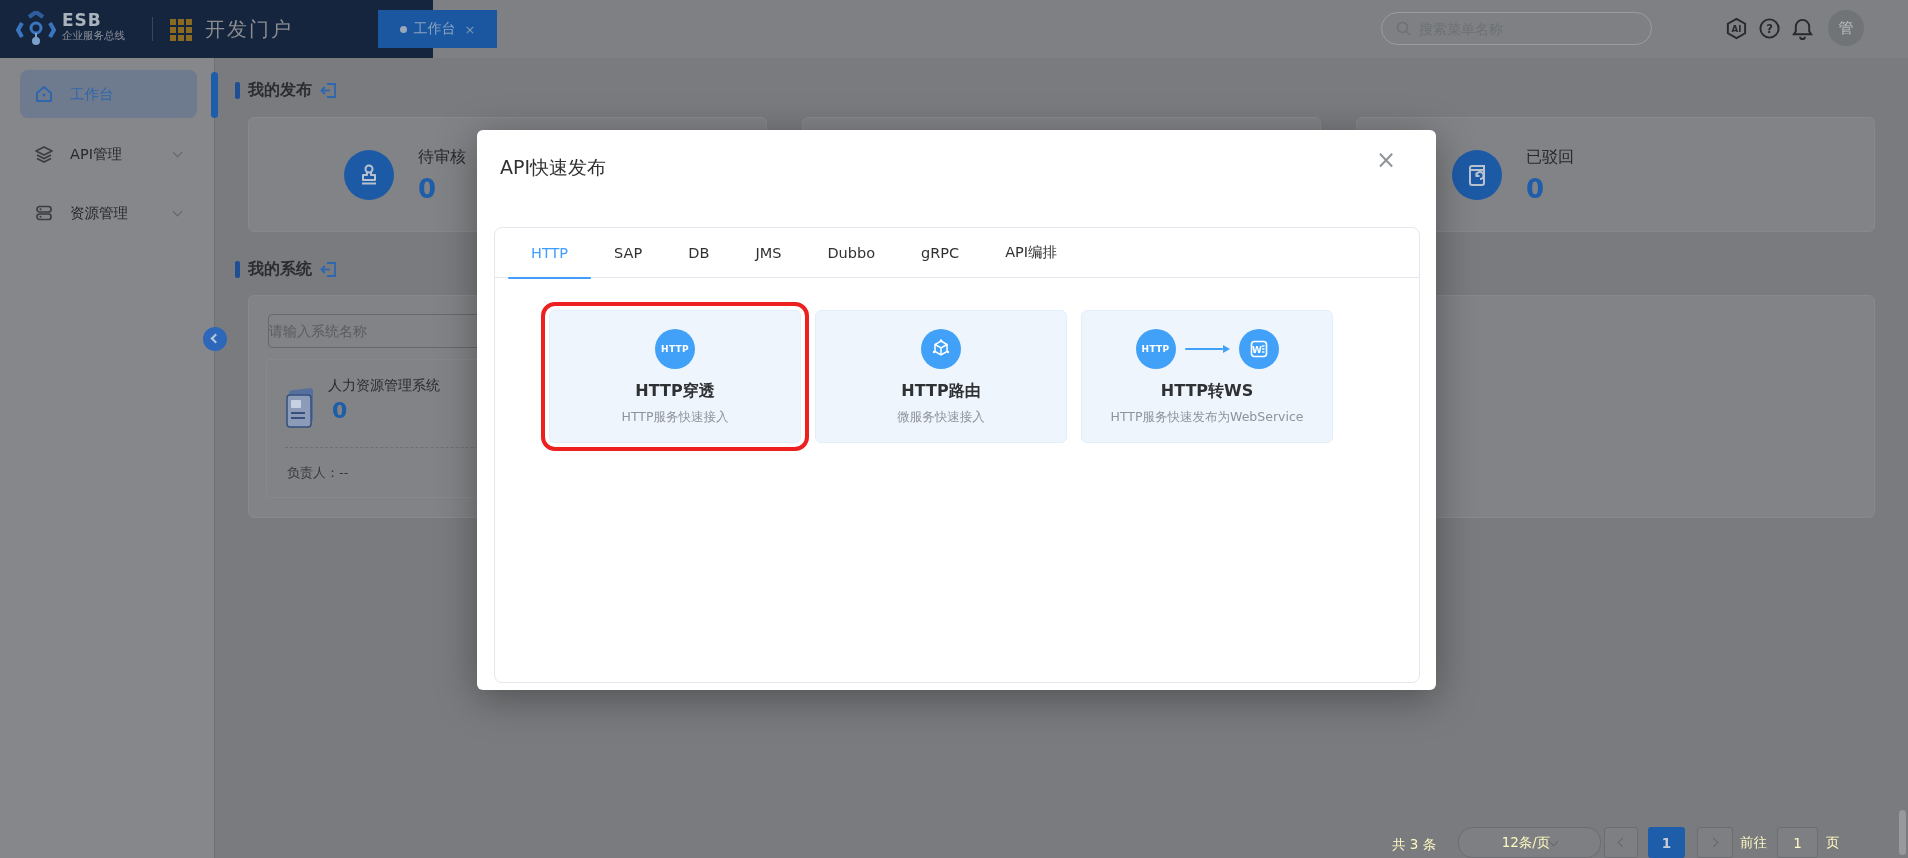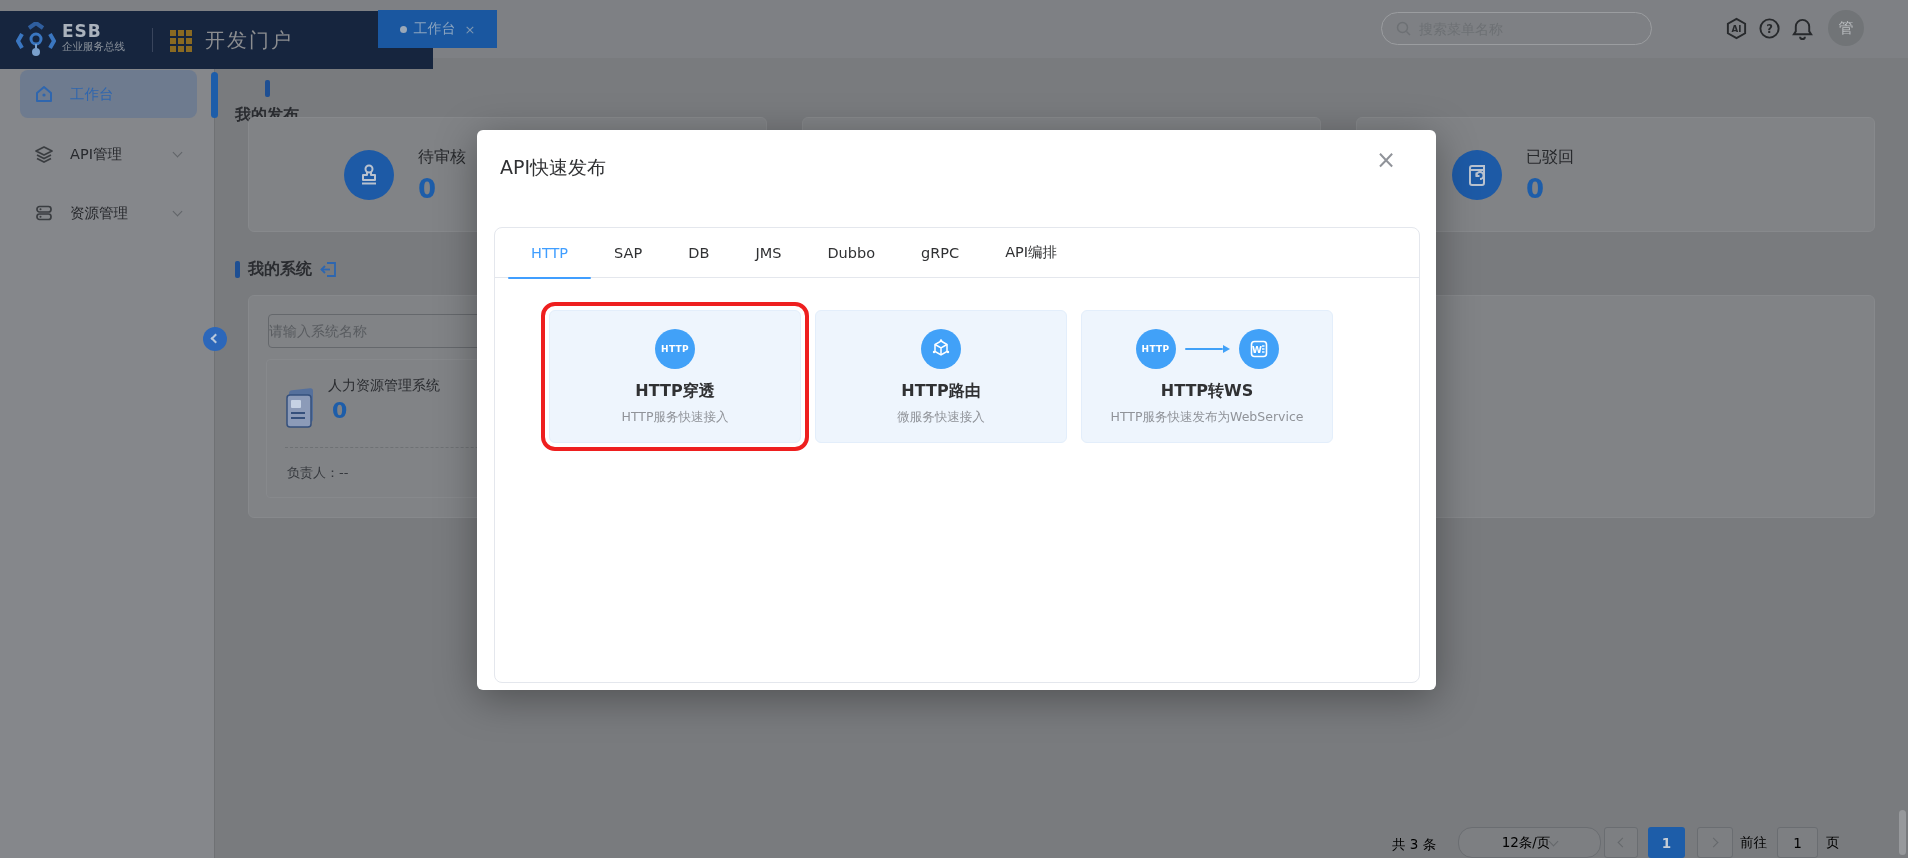--- a/index.html
+++ b/index.html
@@ -1,21 +1,21 @@
 <!DOCTYPE html>
 <html><head>
 <meta charset="utf-8">
 <style>
   * { margin:0; padding:0; box-sizing:border-box; }
   html,body { width:1908px; height:858px; overflow:hidden; }
   body { font-family:"DejaVu Sans","Liberation Sans",sans-serif; background:#797b7e; position:relative; }
 
   
   .header { position:absolute; left:0; top:0; width:1908px; height:58px; background:#7e8084; z-index:2; }
-  .header-brand { position:absolute; left:0; top:11px; width:433px; height:58px; background:#16253e; }
+  .header-brand { position:absolute; left:0; top:0; width:433px; height:58px; background:#16253e; }
   .logo-icon { position:absolute; left:16px; top:11px; }
   .logo-text { position:absolute; left:62px; top:11px; }
   .logo-title { font-size:17px; font-weight:bold; color:#aab2bc; letter-spacing:1px; line-height:18px; }
   .logo-sub { font-size:10.5px; color:#8d949d; line-height:13px; }
   .brand-divider { position:absolute; left:152px; top:17px; width:1px; height:24px; background:#39455c; }
   .grid-icon { position:absolute; left:170px; top:19px; width:22px; height:22px; display:grid; grid-template-columns:repeat(3,6px); grid-template-rows:repeat(3,6px); gap:2px; }
   .grid-icon span { background:#8a6a22; }
   .portal-title { position:absolute; left:205px; top:16px; font-size:20px; font-weight:normal; color:#8b8d90; letter-spacing:2px; }
   .header-tab { position:absolute; left:378px; top:10px; width:119px; height:38px; background:#1a57a0; display:flex; align-items:center; justify-content:center; gap:7px; cursor:pointer; }
   .tab-dot { width:7px; height:7px; border-radius:50%; background:#9aa8b8; }
@@ -52,21 +52,21 @@
   .sys-search { position:absolute; left:19px; top:18px; width:320px; height:34px; background:#818386; border:1px solid #65686c; border-radius:4px; display:flex; align-items:center; }
   .sys-search input { border:none; outline:none; background:transparent; font-size:14px; color:#595c60; width:280px; font-family:inherit; }
   .sys-search input::placeholder { color:#595c60; }
   .sys-card { position:absolute; left:17px; top:63px; width:330px; height:139px; background:#818386; border:1px solid #87898c; border-radius:4px; }
   .sys-name { position:absolute; left:61px; top:17px; font-size:14px; color:#2a2c30; }
   .sys-count { position:absolute; left:65px; top:38px; font-size:22px; font-weight:bold; color:#1d5da9; }
   .sys-dash { position:absolute; left:18px; top:87px; width:294px; border-top:1px dashed #6e7174; }
   .sys-owner { position:absolute; left:20px; top:104px; font-size:13px; color:#35383d; }
 
   
-  .pg { position:absolute; z-index:2; font-size:13.5px; color:#000000; }
+  .pg { position:absolute; z-index:2; font-size:13.5px; color:#fef9c3; }
   .pg-box { border:1px solid #6a6d71; background:#7d7f82; border-radius:3px; display:flex; align-items:center; justify-content:center; }
   .pg-chev { width:7px; height:7px; border-right:1.6px solid #64676b; border-bottom:1.6px solid #64676b; }
   .pg-active { background:#1d5da9; border:none; color:#c6cdd6; font-weight:bold; }
   .scroll-thumb { position:absolute; left:1899px; top:810px; width:7px; height:45px; border-radius:4px; background:#97999c; z-index:2; }
 
   
   .modal { position:absolute; left:477px; top:130px; width:959px; height:560px; background:#ffffff; border-radius:6px; box-shadow:0 8px 40px rgba(0,0,0,.35); z-index:10; }
   .modal-title { position:absolute; left:23px; top:25px; font-size:19px; color:#303133; }
   .modal-close { position:absolute; right:40px; top:18px; font-size:24px; color:#909399; cursor:pointer; line-height:24px; }
   .modal-box { position:absolute; left:17px; top:97px; width:926px; height:456px; border:1px solid #e4e7ed; border-radius:8px; background:#fff; }
@@ -180,21 +180,21 @@
     <i class="chev"></i>
   </div>
   <div class="side-thumb"></div>
 </div>
 <div class="collapse-btn">
     <i></i>
   </div>
 
 <div class="main">
 
-  <div class="section-title" style="left:19px; top:22px;flex-direction:column;">
+  <div class="section-title" style="left:19px; top:22px;">
     <span class="title-bar"></span>
     <span class="title-text">我的发布</span>
     <svg class="link-icon" viewBox="0 0 17 17">
       <path d="M7 2 H15 V15 H7" fill="none" stroke="#2d66b0" stroke-width="1.8"></path>
       <line x1="1" y1="8.5" x2="10" y2="8.5" stroke="#2d66b0" stroke-width="1.8"></line>
       <path d="M5 5 L1.5 8.5 L5 12" fill="none" stroke="#2d66b0" stroke-width="1.8"></path>
     </svg>
   </div>
 
   <div class="pub-card" style="left:32px;">

